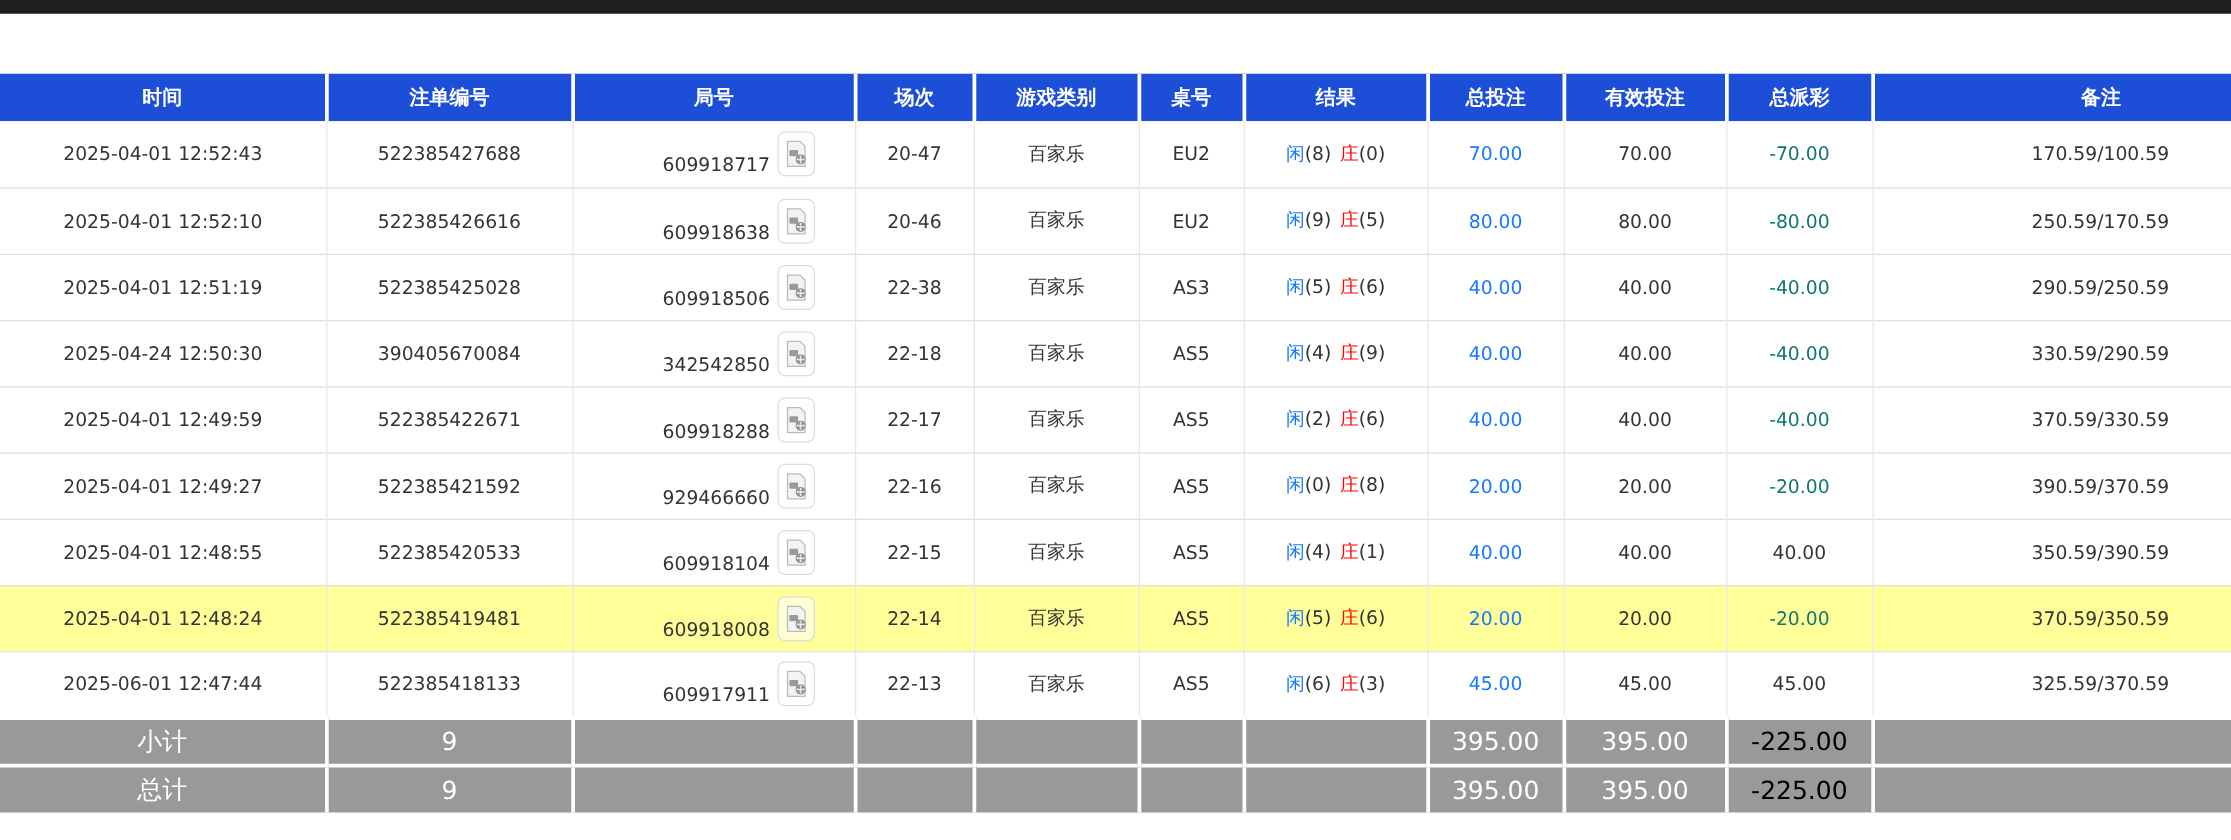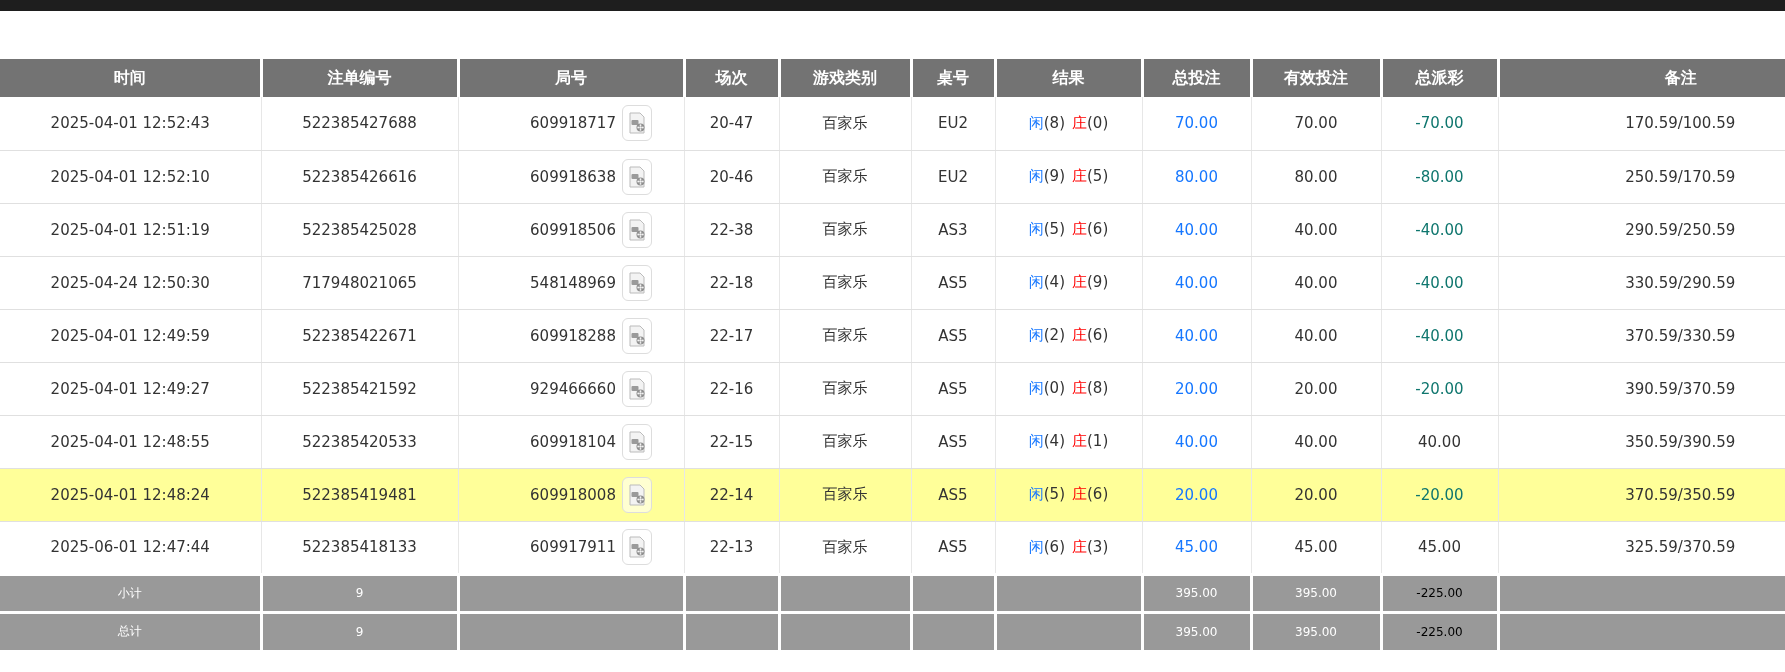--- a/index.html
+++ b/index.html
@@ -6,50 +6,50 @@
   html, body { width: 1785px; height: 672px; overflow: hidden; background: #fff; }
   body { font-family: "DejaVu Sans", "Liberation Sans", sans-serif; }
 
   .topbar { height: 11px; width: 1785px; background: #1e1e1e; }
 
   .table-wrap { margin-top: 48px; width: 1862px; }
 
   table { border-collapse: collapse; table-layout: fixed; width: 1862px; }
 
   thead th {
-    background: #737373; color: #fff; font-size: 16px; font-weight: bold;
+    background: #1d4ed8; color: #fff; font-size: 16px; font-weight: bold;
     height: 38px; text-align: center; border-left: 3px solid #fff; vertical-align: middle;
   }
   thead th:first-child { border-left: none; }
 
   tbody td {
     height: 53px; text-align: center; vertical-align: middle;
     font-size: 15px; color: #333;
     border-bottom: 1px solid #e0e0e0; border-left: 1px solid #e7e7e7;
     background: #fff;
   }
   tbody td:first-child { border-left: none; text-align: center; }
   tbody tr.highlight td { background: #ffff99; }
 
   .blue { color: #1677ff; }
   .red  { color: #0f766e; }
   .player-label { color: #1677ff; }
   .banker-label { color: #ff0000; margin-left: 7px; }
   .result-num { color: #333; }
 
-  .round-flex { display: flex; align-items: center; justify-content: center; gap: 6px; margin-left: 40px; }
+  .round-flex { display: flex; align-items: flex-end; justify-content: center; gap: 6px; margin-left: 40px; }
   .video-btn {
     width: 30px; height: 36px; border: 1px solid #ddd; border-radius: 6px;
     background: rgba(255,255,255,0.55);
     display: inline-flex; align-items: center; justify-content: center;
     cursor: pointer; flex: 0 0 auto;
   }
 
   tfoot td {
-    height: 38px; background: #999999; color: #fff; font-size: 12px;
+    height: 38px; background: #999999; color: #fff; font-size: 20px;
     text-align: center; vertical-align: middle;
     border-left: 3px solid #fff; border-top: 3px solid #fff;
   }
   tfoot td:first-child { border-left: none; }
   tfoot .red { color: #000000; }
 
   col.c-time   { width: 261px; }
   col.c-betid  { width: 197px; }
   col.c-round  { width: 226px; }
   col.c-sess   { width: 95px;  }
@@ -183,24 +183,24 @@
       <td>AS3</td>
       <td><span class="player-label">闲</span><span class="result-num">(5)</span><span class="banker-label">庄</span><span class="result-num">(6)</span></td>
       <td class="blue">40.00</td>
       <td>40.00</td>
       <td class="red">-40.00</td>
       <td>290.59/250.59</td>
     </tr>
 
     <tr>
       <td>2025-04-24 12:50:30</td>
-      <td>717948021065</td>
-      <td>
-            <div class="round-flex">
-              <span>548148969</span>
+      <td>390405670084</td>
+      <td>
+            <div class="round-flex">
+              <span>342542850</span>
               <span class="video-btn">
                 <svg width="18" height="22" viewBox="0 0 18 22">
                   <path d="M2 1 h10 l4 4 v16 h-14 z" fill="#f3f3f3" stroke="#bbb"></path>
                   <rect x="3.5" y="8" width="7" height="5" rx="1" fill="#9a9a9a"></rect>
                   <circle cx="12.5" cy="15.5" r="4" fill="#8f8f8f"></circle>
                   <circle cx="12.5" cy="15.5" r="1.2" fill="#f3f3f3"></circle>
                   <circle cx="12.5" cy="13.2" r="0.9" fill="#f3f3f3"></circle>
                   <circle cx="12.5" cy="17.8" r="0.9" fill="#f3f3f3"></circle>
                   <circle cx="10.2" cy="15.5" r="0.9" fill="#f3f3f3"></circle>
                   <circle cx="14.8" cy="15.5" r="0.9" fill="#f3f3f3"></circle>

